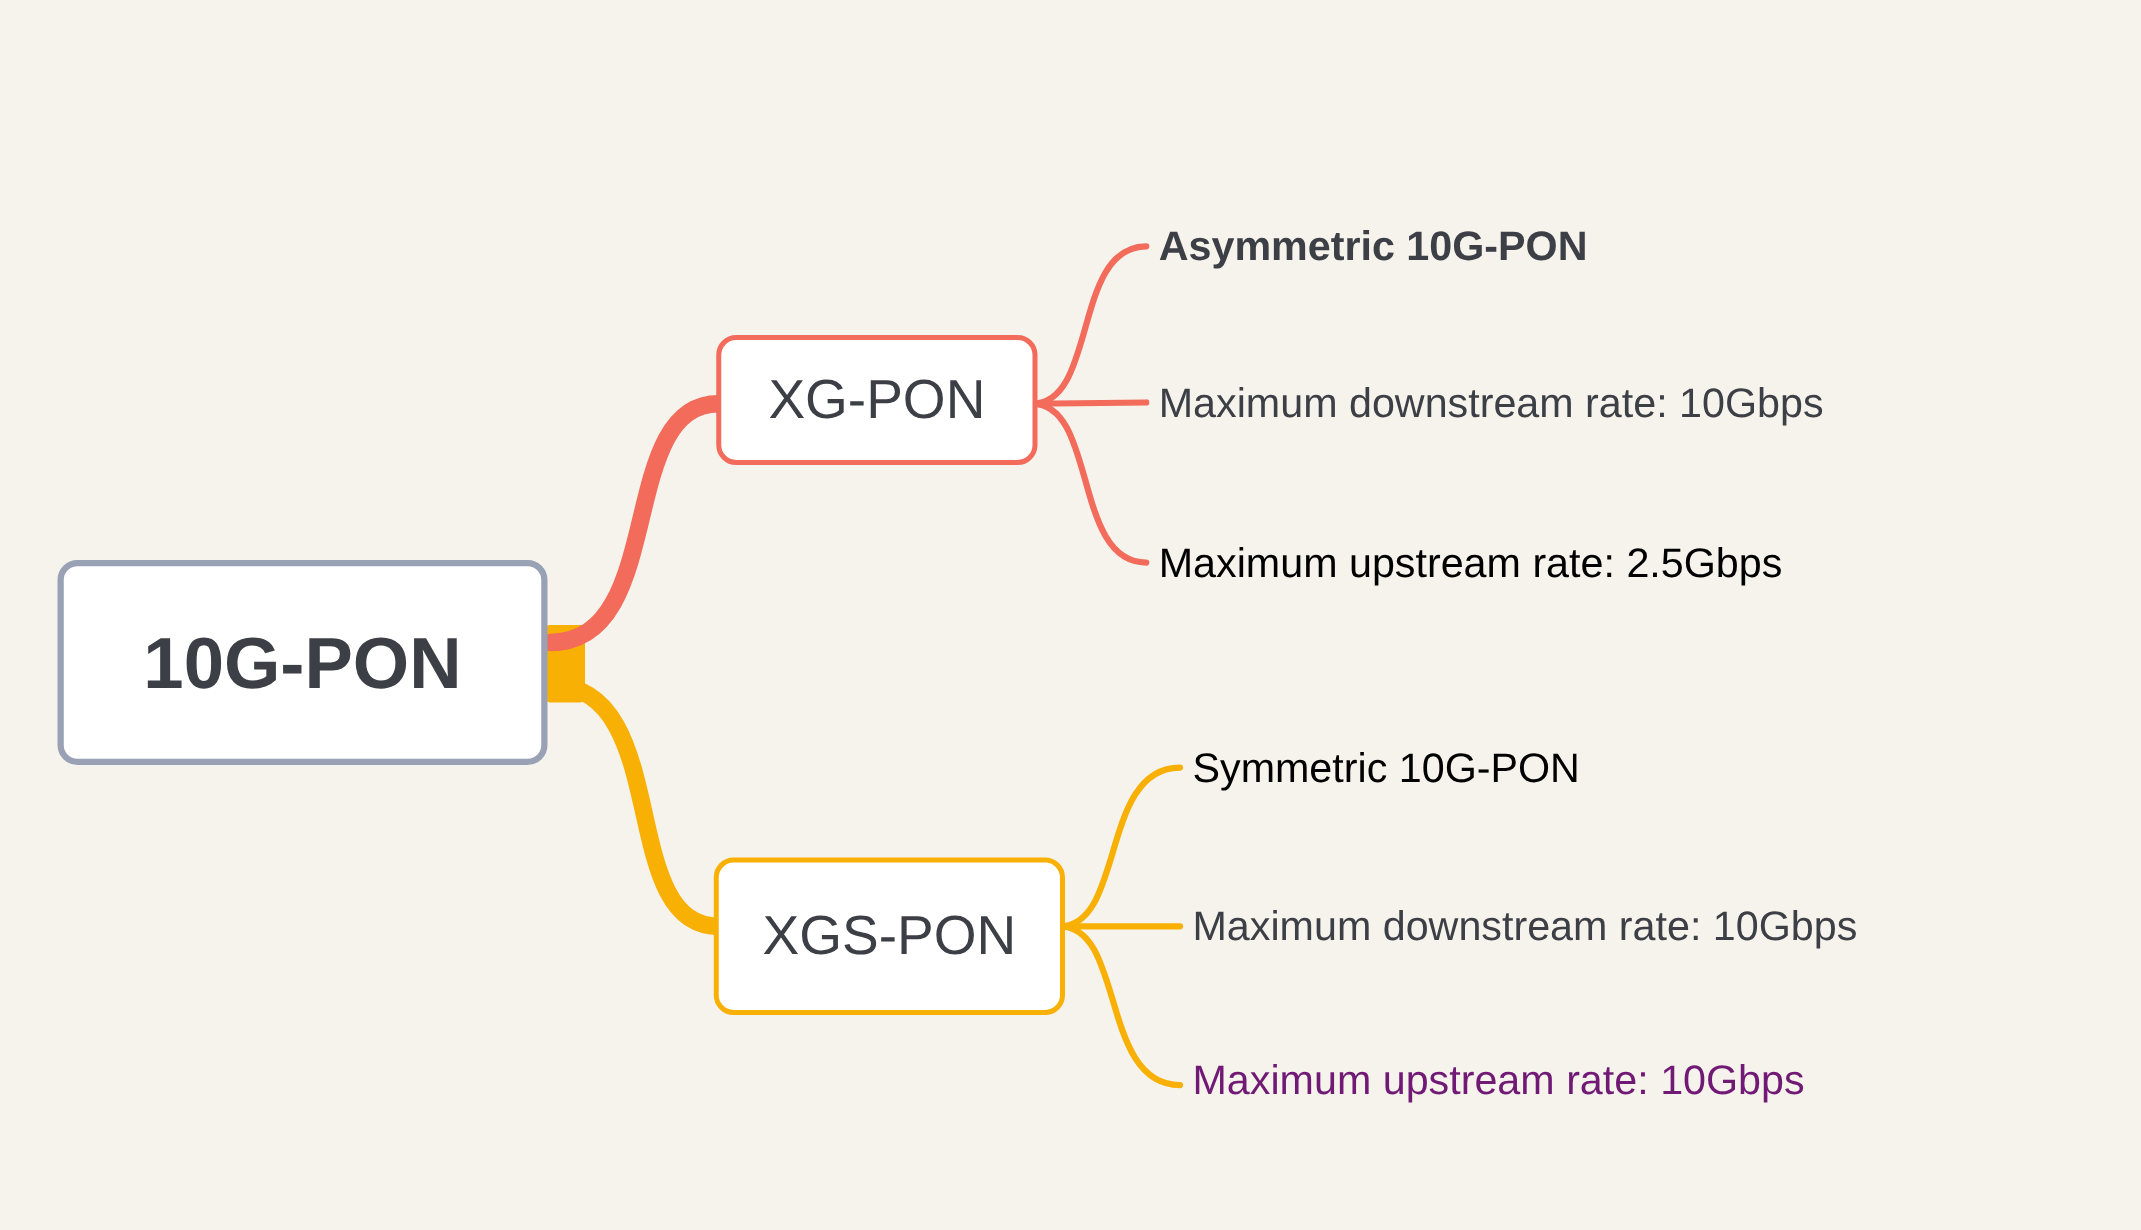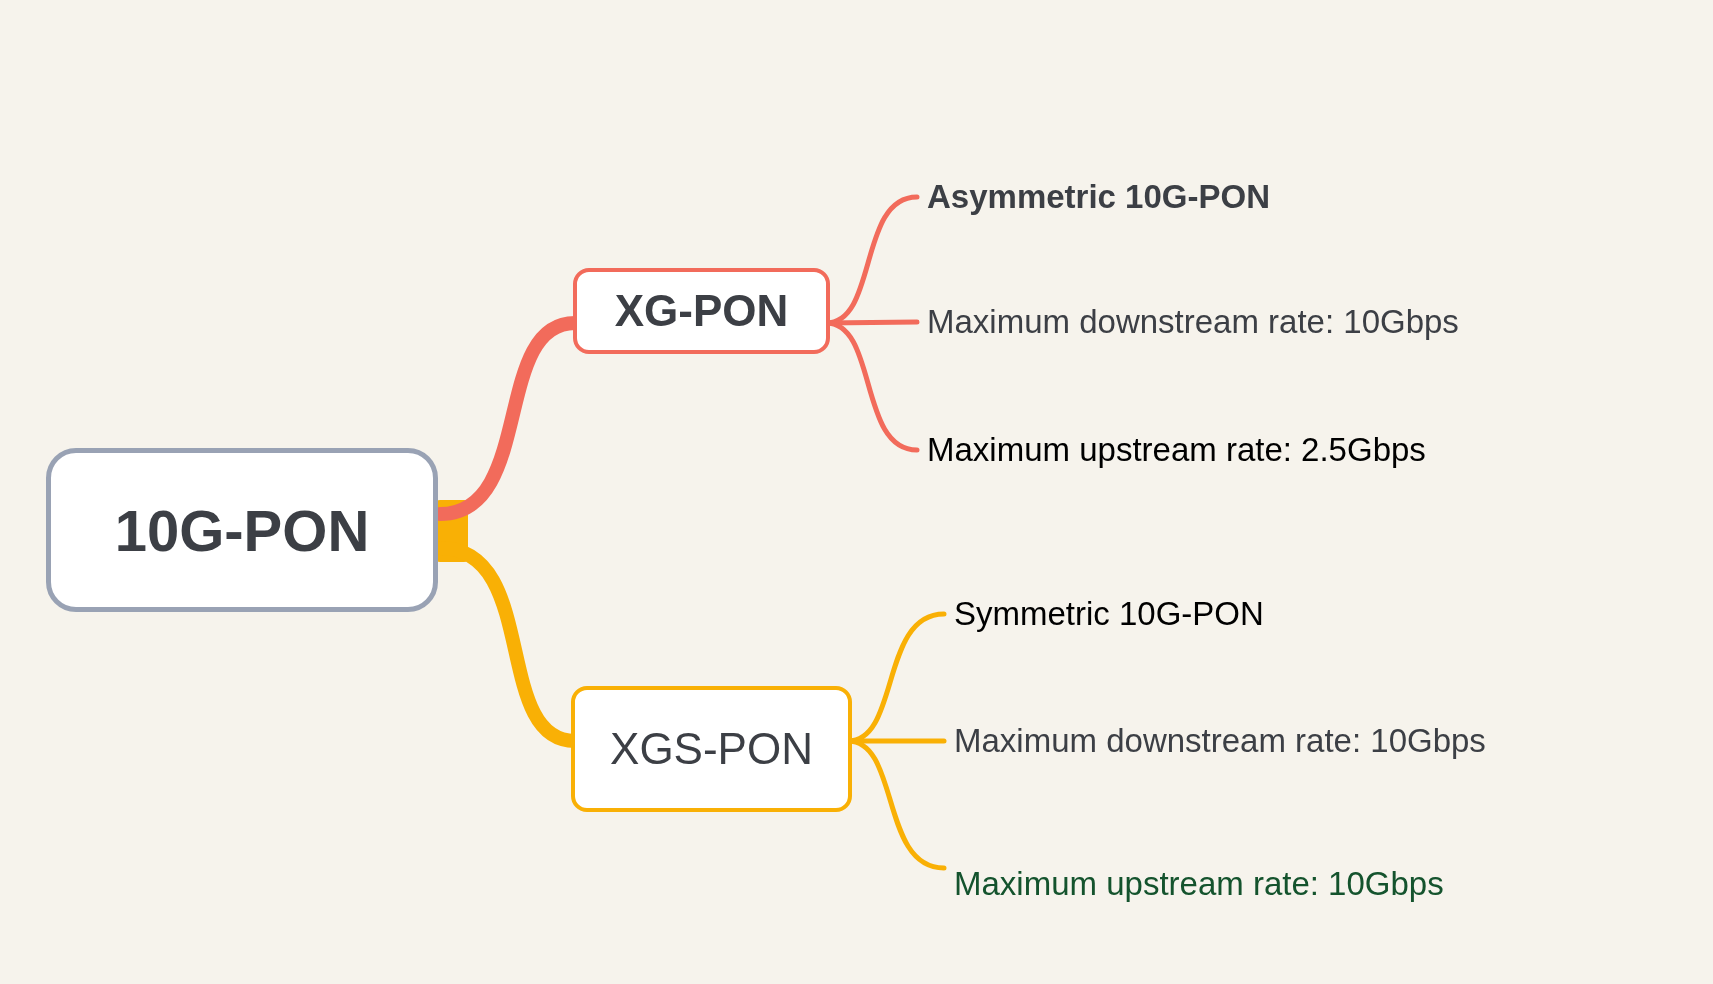--- a/index.html
+++ b/index.html
@@ -21,31 +21,31 @@
     box-sizing: border-box;
     display: flex;
     align-items: center;
     justify-content: center;
     white-space: nowrap;
   }
   .root-node {
     left: 46px; top: 448px;
     width: 392px; height: 164px;
     border: 5px solid;
-    border-radius: 30px;
+    border-radius: 16px;
     font-size: 58px;
     font-weight: bold;
   }
   .xg-node {
     left: 573px; top: 268px;
-    width: 257px; height: 86px;
+    width: 257px; height: 104px;
     border: 4px solid;
     border-radius: 16px;
     font-size: 44px;
-    font-weight: 700;
+    font-weight: 400;
   }
   .xgs-node {
     left: 571px; top: 686px;
     width: 281px; height: 126px;
     border: 4px solid;
     border-radius: 16px;
     font-size: 44px;
     font-weight: 500;
   }
   .leaf {
@@ -88,15 +88,15 @@
   <div class="node xgs-node" style="border-color: rgb(249, 176, 5);">
     <span style="color: rgb(60, 63, 69);">XGS-PON</span>
   </div>
 
   <div class="leaf" style="left: 927px; top: 197px; color: rgb(60, 63, 69); font-weight: bold;">Asymmetric 10G-PON</div>
   <div class="leaf" style="left: 927px; top: 322px; color: rgb(60, 63, 69);">Maximum downstream rate: 10Gbps</div>
   <div class="leaf" style="left: 927px; top: 450px; color: #000000;">Maximum upstream rate: 2.5Gbps</div>
 
   <div class="leaf" style="left: 954px; top: 614px; color: #000000;">Symmetric 10G-PON</div>
   <div class="leaf" style="left: 954px; top: 741px; color: rgb(60, 63, 69);">Maximum downstream rate: 10Gbps</div>
-  <div class="leaf" style="left: 954px; top: 884px; color: #14532d;">Maximum upstream rate: 10Gbps</div>
+  <div class="leaf" style="left: 954px; top: 864px; color: #701a75;">Maximum upstream rate: 10Gbps</div>
 
 </div>
 
 </body></html>

